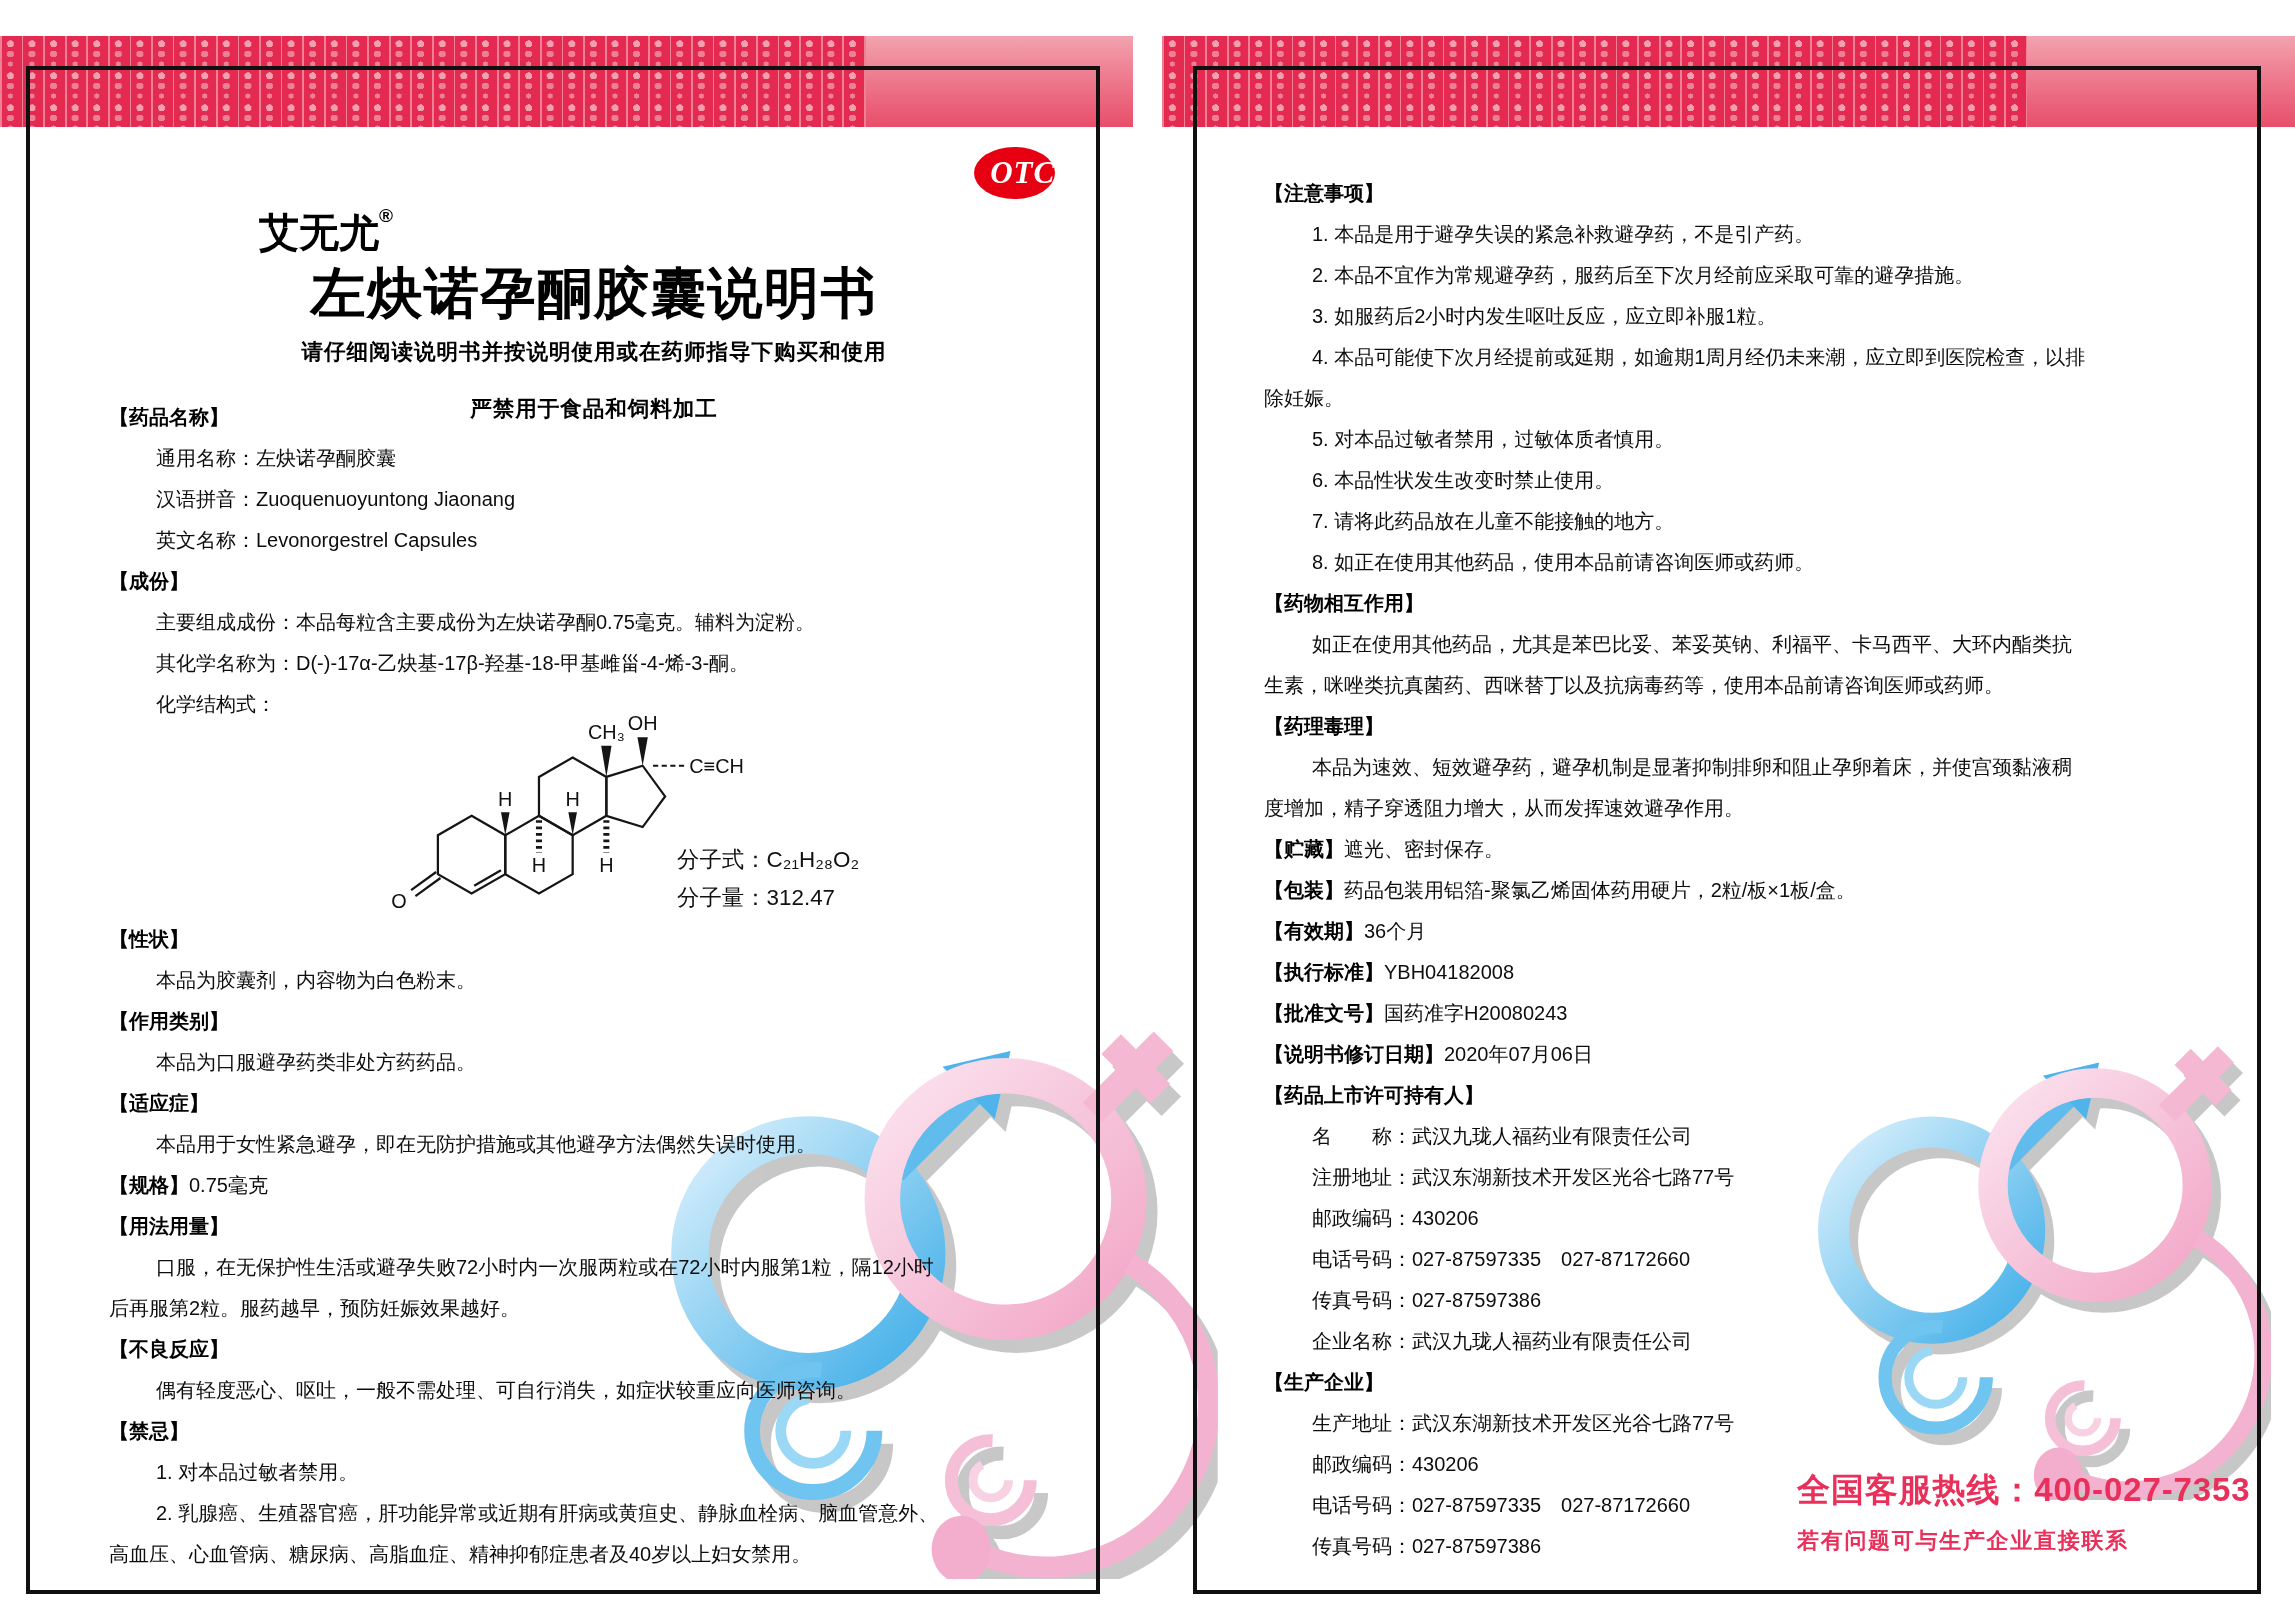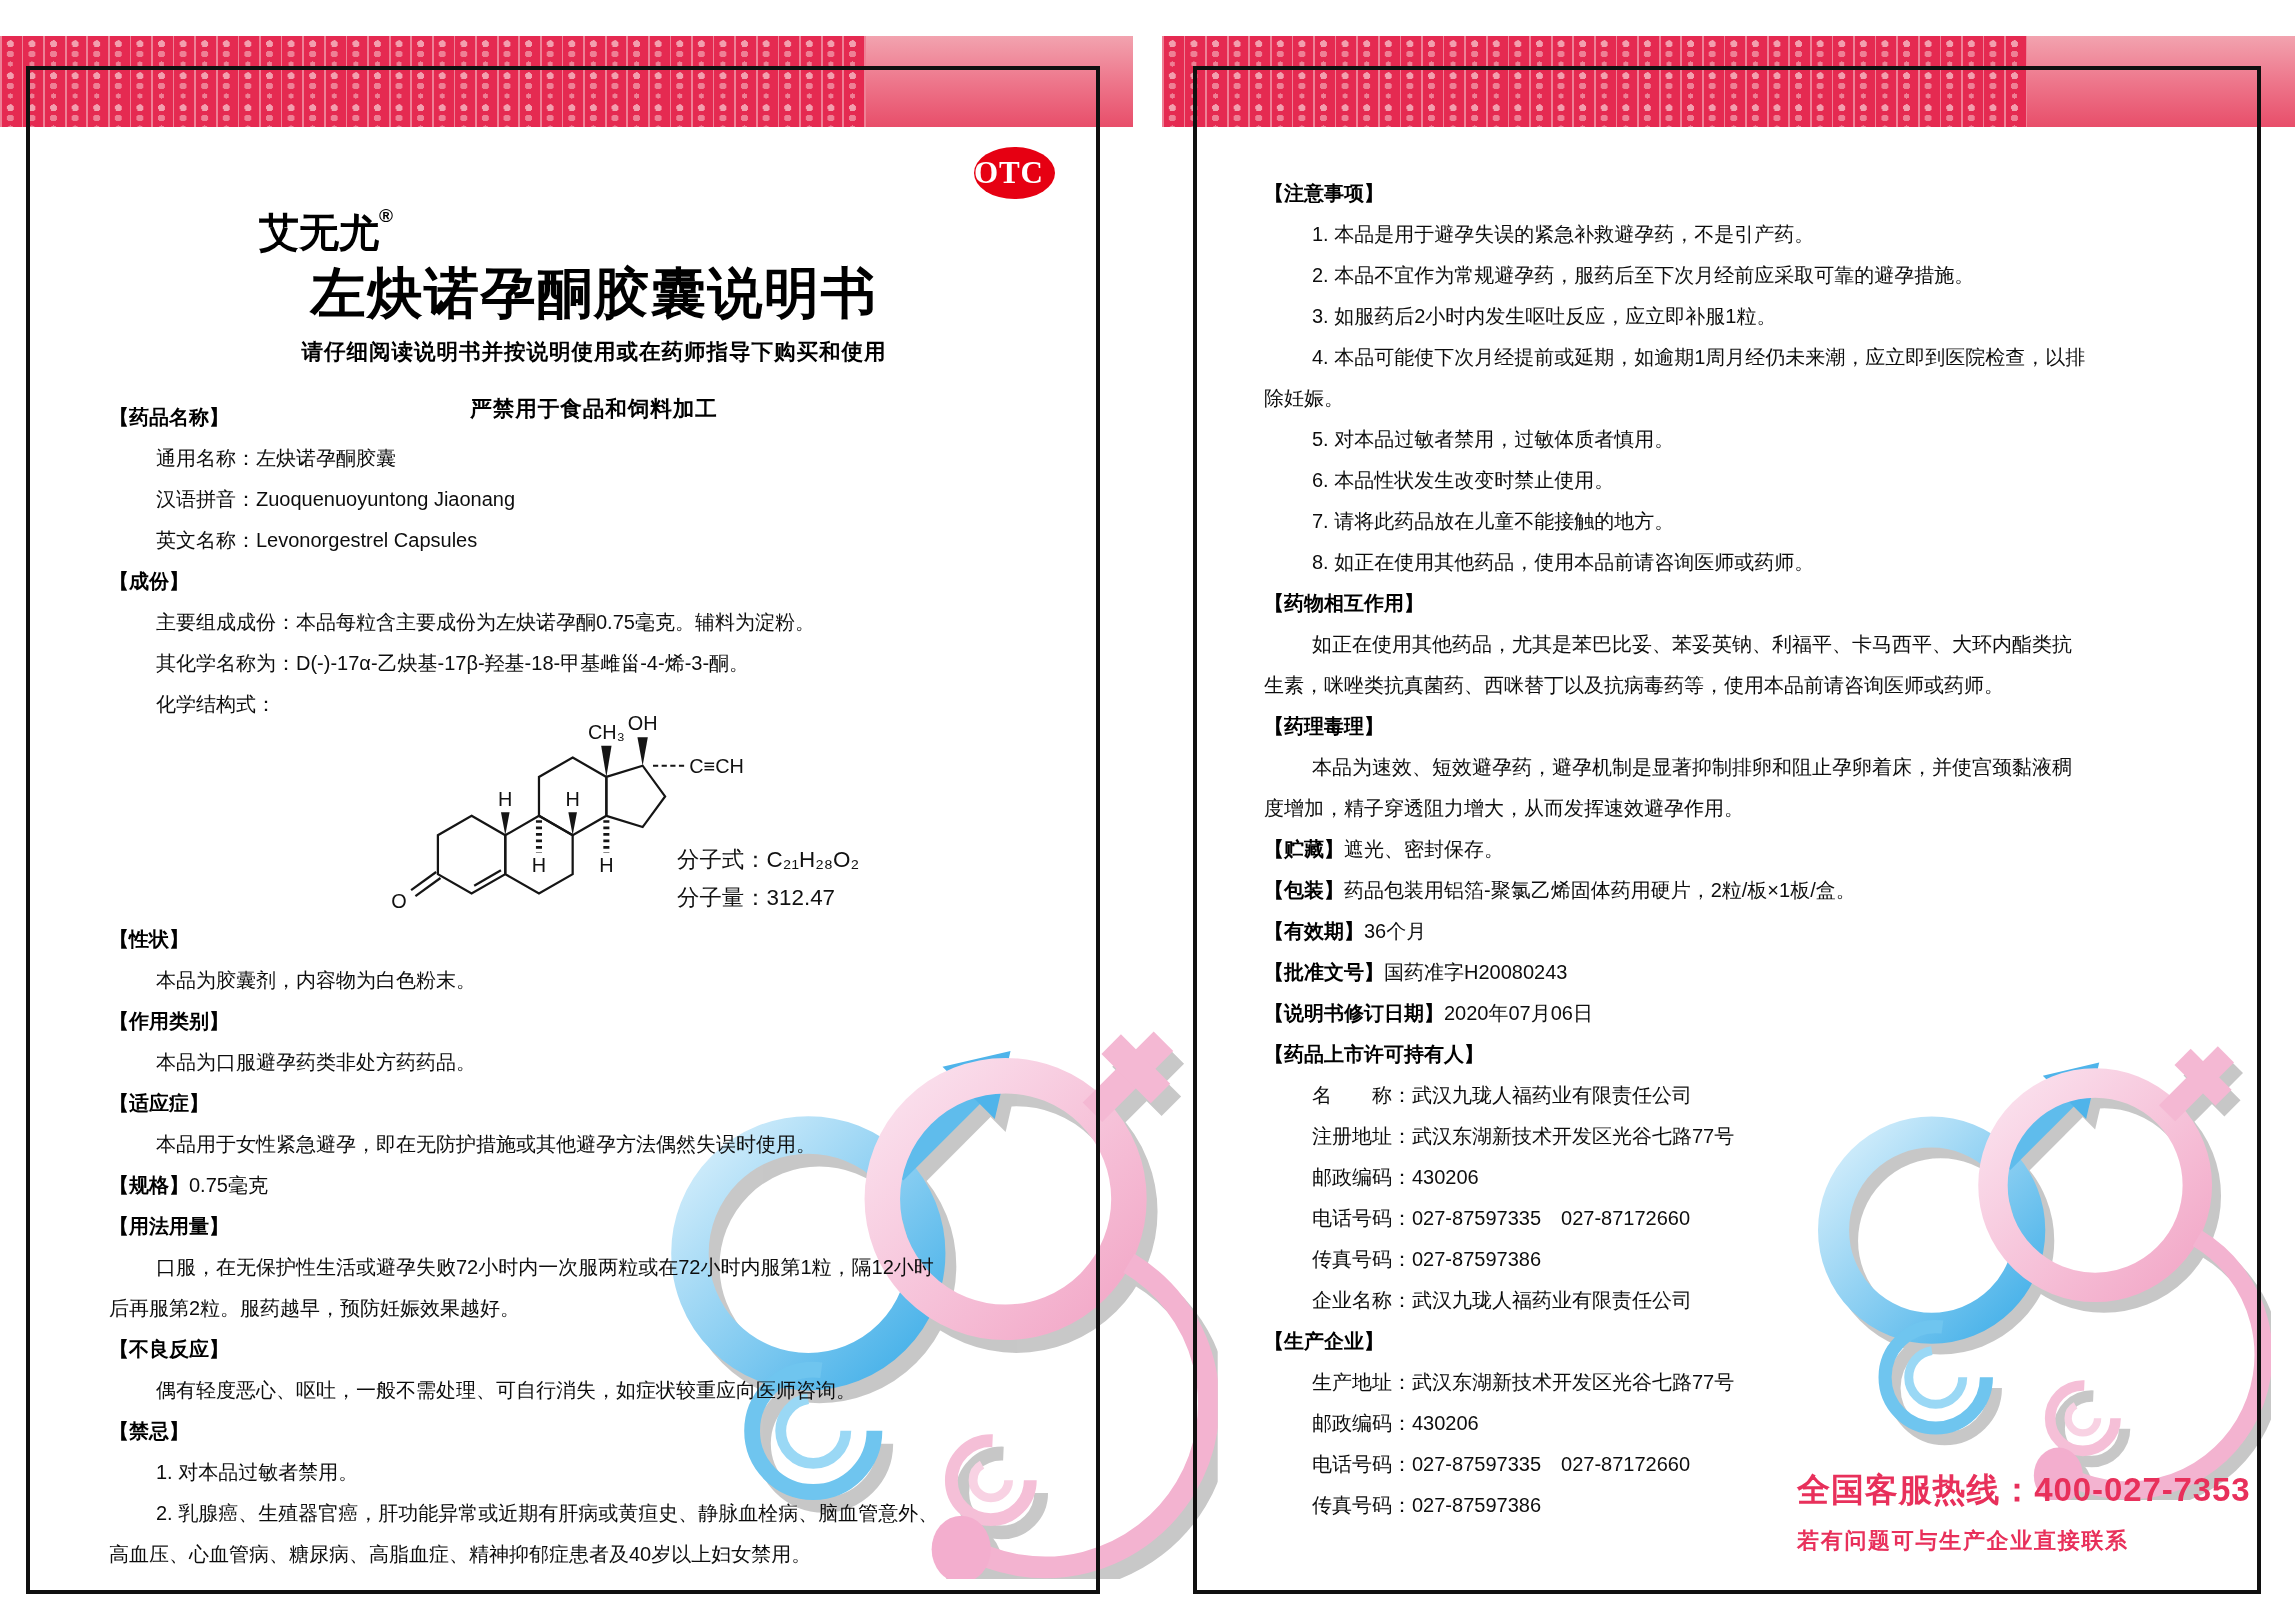--- a/index.html
+++ b/index.html
@@ -24,23 +24,23 @@
   .band-left-grad{left:866px;width:267px;}
   .band-right-pattern{left:1162px;width:865px;}
   .band-right-grad{left:2027px;width:268px;}
   
   .page{position:absolute;border:4.3px solid #101010;z-index:4;background:transparent;}
   .page-left-frame{left:26px;top:66px;width:1066px;height:1520px;}
   .page-right-frame{left:1193px;top:66px;width:1060px;height:1520px;}
   
   .otc{
     position:absolute;left:974px;top:147px;width:81px;height:52px;z-index:6;
-    background:#E60012;border-radius:50%;color:#fff;text-align:left;
+    background:#E60012;border-radius:50%;color:#fff;text-align:right;
     font-family:"Liberation Serif","DejaVu Serif",serif;font-weight:bold;
-    font-size:31px;line-height:52px;letter-spacing:0.9px;
+    font-size:31px;line-height:52px;letter-spacing:0.9px;font-style:italic;
   }
   .brand{position:absolute;left:259px;top:205px;z-index:6;font-weight:bold;font-size:40px;color:#000;}
   .brand sup{font-size:19px;vertical-align:24px;font-weight:bold;}
   .doc-title{
     position:absolute;left:109px;top:257px;width:970px;z-index:6;text-align:center;
     font-size:55px;font-weight:bold;color:#000;letter-spacing:1.7px;white-space:nowrap;
   }
   .subtitle{
     position:absolute;left:109px;width:970px;z-index:6;text-align:center;
     font-size:21.6px;font-weight:bold;color:#000;letter-spacing:0.9px;white-space:nowrap;
@@ -239,20 +239,21 @@
         <p class="line indent"><span class="hd"></span><span class="tx">8. 如正在使用其他药品，使用本品前请咨询医师或药师。</span></p>
         <p class="line"><span class="hd">【药物相互作用】</span><span class="tx"></span></p>
         <p class="line indent"><span class="hd"></span><span class="tx">如正在使用其他药品，尤其是苯巴比妥、苯妥英钠、利福平、卡马西平、大环内酯类抗</span></p>
         <p class="line"><span class="hd"></span><span class="tx">生素，咪唑类抗真菌药、西咪替丁以及抗病毒药等，使用本品前请咨询医师或药师。</span></p>
         <p class="line"><span class="hd">【药理毒理】</span><span class="tx"></span></p>
         <p class="line indent"><span class="hd"></span><span class="tx">本品为速效、短效避孕药，避孕机制是显著抑制排卵和阻止孕卵着床，并使宫颈黏液稠</span></p>
         <p class="line"><span class="hd"></span><span class="tx">度增加，精子穿透阻力增大，从而发挥速效避孕作用。</span></p>
         <p class="line"><span class="hd">【贮藏】</span><span class="tx">遮光、密封保存。</span></p>
         <p class="line"><span class="hd">【包装】</span><span class="tx">药品包装用铝箔-聚氯乙烯固体药用硬片，2粒/板×1板/盒。</span></p>
         <p class="line"><span class="hd">【有效期】</span><span class="tx">36个月</span></p>
+        <p class="line"><span class="hd">【执行标准】</span><span class="tx">YBH04182008</span></p>
         <p class="line"><span class="hd">【批准文号】</span><span class="tx">国药准字H20080243</span></p>
         <p class="line"><span class="hd">【说明书修订日期】</span><span class="tx">2020年07月06日</span></p>
         <p class="line"><span class="hd">【药品上市许可持有人】</span><span class="tx"></span></p>
         <p class="line indent"><span class="hd"></span><span class="tx">名　　称：武汉九珑人福药业有限责任公司</span></p>
         <p class="line indent"><span class="hd"></span><span class="tx">注册地址：武汉东湖新技术开发区光谷七路77号</span></p>
         <p class="line indent"><span class="hd"></span><span class="tx">邮政编码：430206</span></p>
         <p class="line indent"><span class="hd"></span><span class="tx">电话号码：027-87597335　027-87172660</span></p>
         <p class="line indent"><span class="hd"></span><span class="tx">传真号码：027-87597386</span></p>
         <p class="line indent"><span class="hd"></span><span class="tx">企业名称：武汉九珑人福药业有限责任公司</span></p>
         <p class="line"><span class="hd">【生产企业】</span><span class="tx"></span></p>

